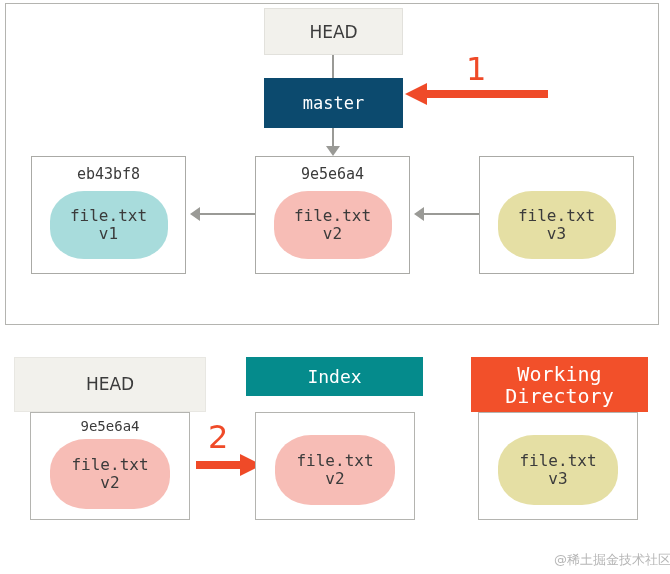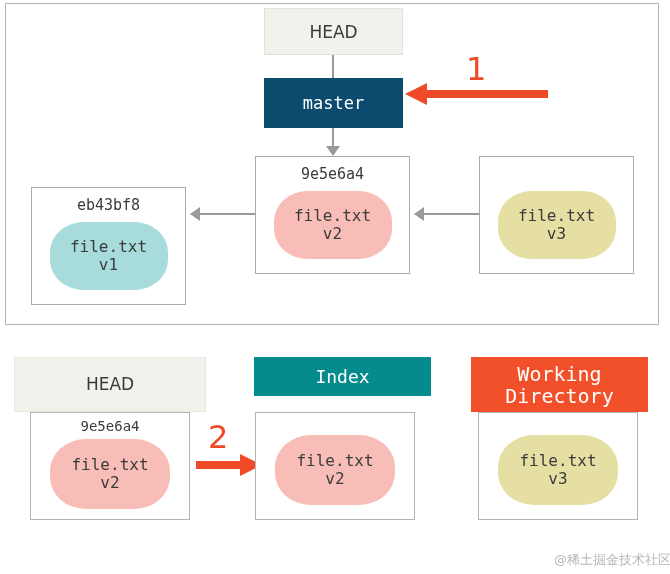--- a/index.html
+++ b/index.html
@@ -204,21 +204,21 @@
     color: #3b3b3b;
   }
   #head-body-bottom {
     left: 30px;
     top: 412px;
     width: 160px;
     height: 108px;
   }
 
   #index-header {
-    left: 254px;
+    left: 246px;
     top: 357px;
     width: 177px;
     height: 39px;
     background: #058b8c;
   }
   #index-header .lbl {
     font-family: "DejaVu Sans Mono", monospace;
     font-size: 18px;
     color: #ffffff;
   }
@@ -346,21 +346,21 @@
     <span class="lbl">master</span>
   </div>
 
   <div class="vline" style="left:332px; top:128px; height:20px;"></div>
   <div class="arrowhead-down" style="left:326px; top:146px;"></div>
 
   <div id="arrow1-shaft"></div>
   <div id="arrow1-head"></div>
   <div id="arrow1-num">1</div>
 
-  <div class="commit-box" style="left:31px; top:156px;margin-top:31px;">
+  <div class="commit-box" style="left:31px; top:156px;">
     <div class="commit-sha">eb43bf8</div>
     <div class="blob" style="background:#a8dcdc;">
       <span class="t">file.txt</span>
       <span class="t">v1</span>
     </div>
   </div>
 
   <div class="commit-box" style="left:255px; top:156px;">
     <div class="commit-sha">9e5e6a4</div>
     <div class="blob" style="background:#f7bdb6;">

